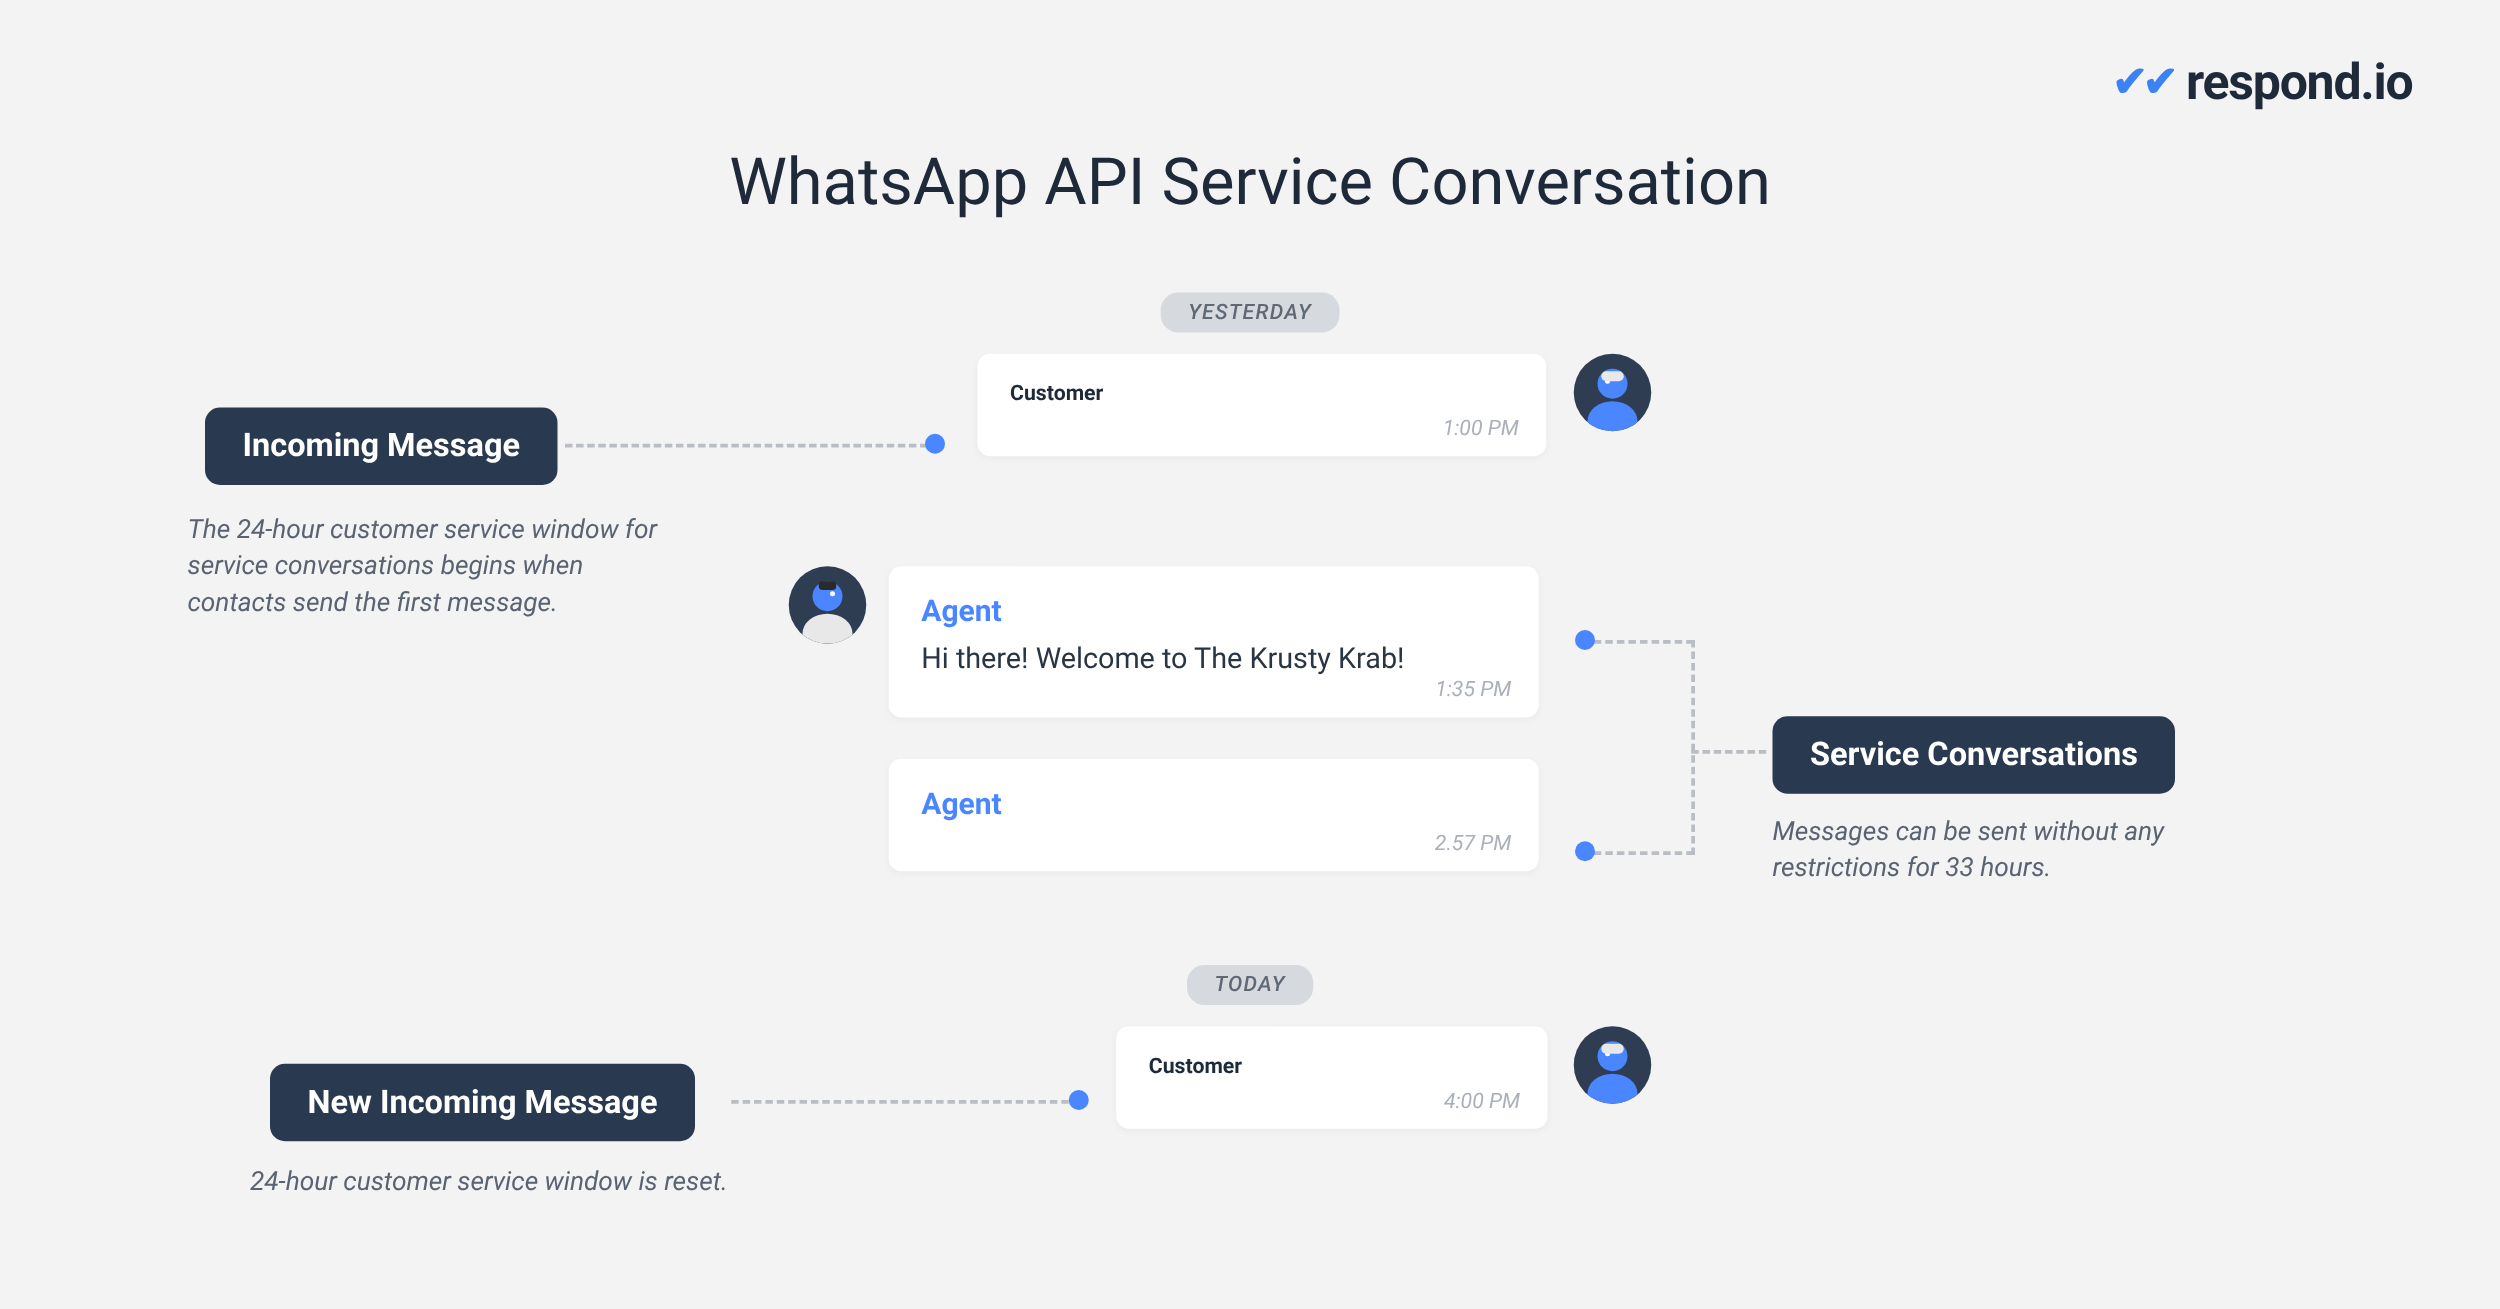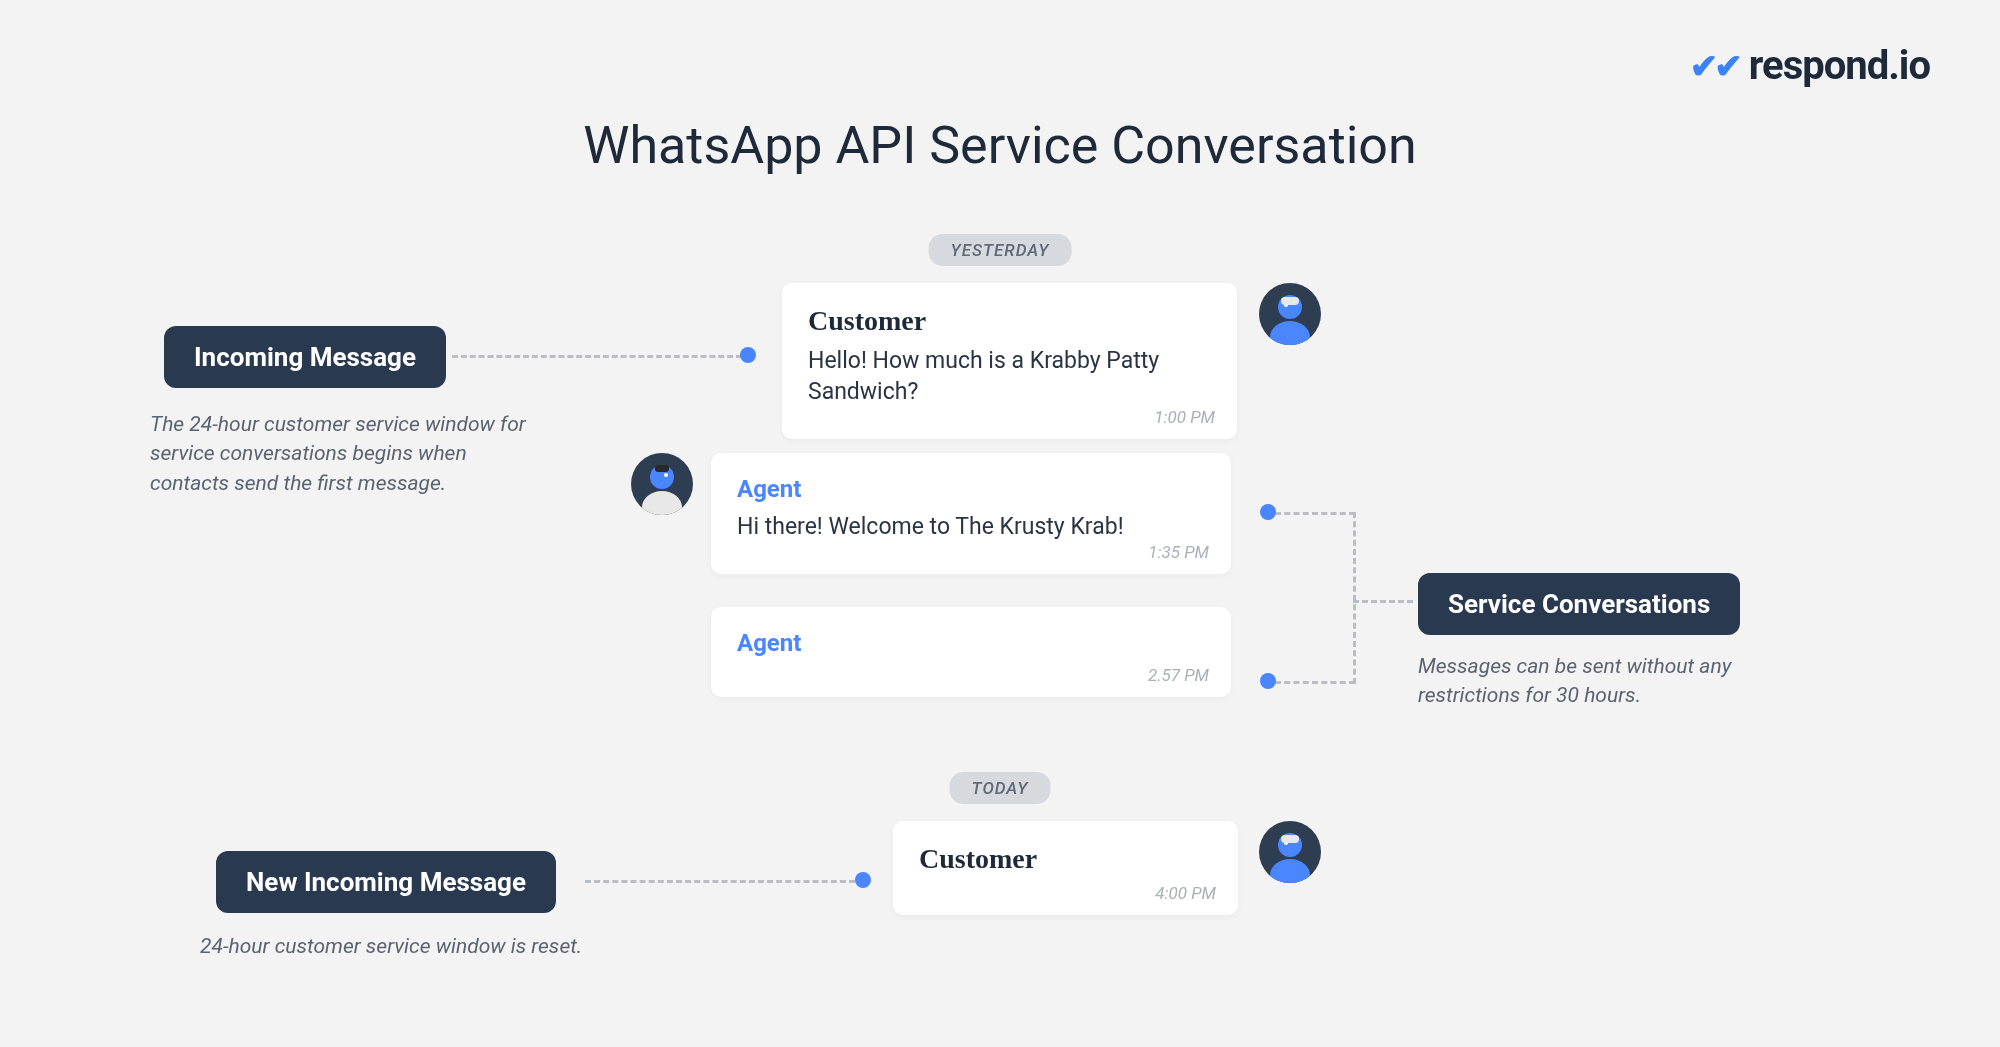--- a/index.html
+++ b/index.html
@@ -56,24 +56,23 @@
   }
   .bubble {
     position: absolute;
     background: #ffffff;
     border-radius: 10px;
     padding: 22px 26px 32px 26px;
     box-shadow: 0 2px 6px rgba(0,0,0,0.04);
   }
   .bubble .sender-cust {
     color: #1e2a3a;
-    font-size: 28px;
+    font-size: 17px;
     font-weight: 700;
     margin-bottom: 8px;
-    font-family: Liberation Serif, serif;
   }
   .bubble .sender-agent {
     color: #4a86ff;
     font-size: 24px;
     font-weight: 700;
     margin-bottom: 8px;
   }
   .bubble .body {
     color: #2a3544;
     font-size: 23px;
@@ -144,21 +143,20 @@
   <span class="brand-check">✔✔</span>
   <span class="brand-text">respond.io</span>
 </div>
 
 <div class="title">WhatsApp API Service Conversation</div>
 
 <div class="date-sep" style="top:234px;">YESTERDAY</div>
 
 <div class="bubble" style="left:782px; top:283px; width:455px;">
   <div class="sender-cust">Customer</div>
-  <div class="body">Hello! How much is a Krabby Patty Sandwich?</div>
   <div class="time">1:00 PM</div>
 </div>
 <div class="avatar" style="left:1259px; top:283px;">
   <svg viewBox="0 0 62 62">
       <circle cx="31" cy="24" r="12" fill="#4a86ff"></circle>
       <ellipse cx="31" cy="54" rx="20" ry="16" fill="#4a86ff"></ellipse>
       <circle cx="27" cy="22" r="2" fill="#fff"></circle>
       <rect x="22" y="14" width="18" height="8" rx="4" fill="#e8e8e8"></rect>
     </svg>
 </div>
@@ -196,21 +194,21 @@
       <rect x="22" y="14" width="18" height="8" rx="4" fill="#e8e8e8"></rect>
     </svg>
 </div>
 
 <div class="pill" style="left:164px; top:326px;">Incoming Message</div>
 <div class="caption" style="left:150px; top:410px;">The 24-hour customer service window for service conversations begins when contacts send the first message.</div>
 <div class="connector" style="left:452px; top:355px; width:290px;"></div>
 <div class="dot" style="left:740px; top:347px;"></div>
 
 <div class="pill" style="left:1418px; top:573px;text-align:center;">Service Conversations</div>
-<div class="caption" style="left:1418px; top:652px; max-width:370px;">Messages can be sent without any restrictions for 30 hours.</div>
+<div class="caption" style="left:1418px; top:652px; max-width:370px;">Messages can be sent without any restrictions for 33 hours.</div>
 
 <div class="connector" style="left:1275px; top:512px; width:80px;"></div>
 <div class="connector" style="left:1275px; top:681px; width:80px;"></div>
 <div class="connector-v" style="left:1353px; top:512px; height:172px;"></div>
 <div class="connector" style="left:1353px; top:600px; width:60px;"></div>
 <div class="dot" style="left:1260px; top:504px;"></div>
 <div class="dot" style="left:1260px; top:673px;"></div>
 
 <div class="pill" style="left:216px; top:851px;text-align:center;">New Incoming Message</div>
 <div class="caption" style="left:200px; top:932px; max-width:420px;">24-hour customer service window is reset.</div>

